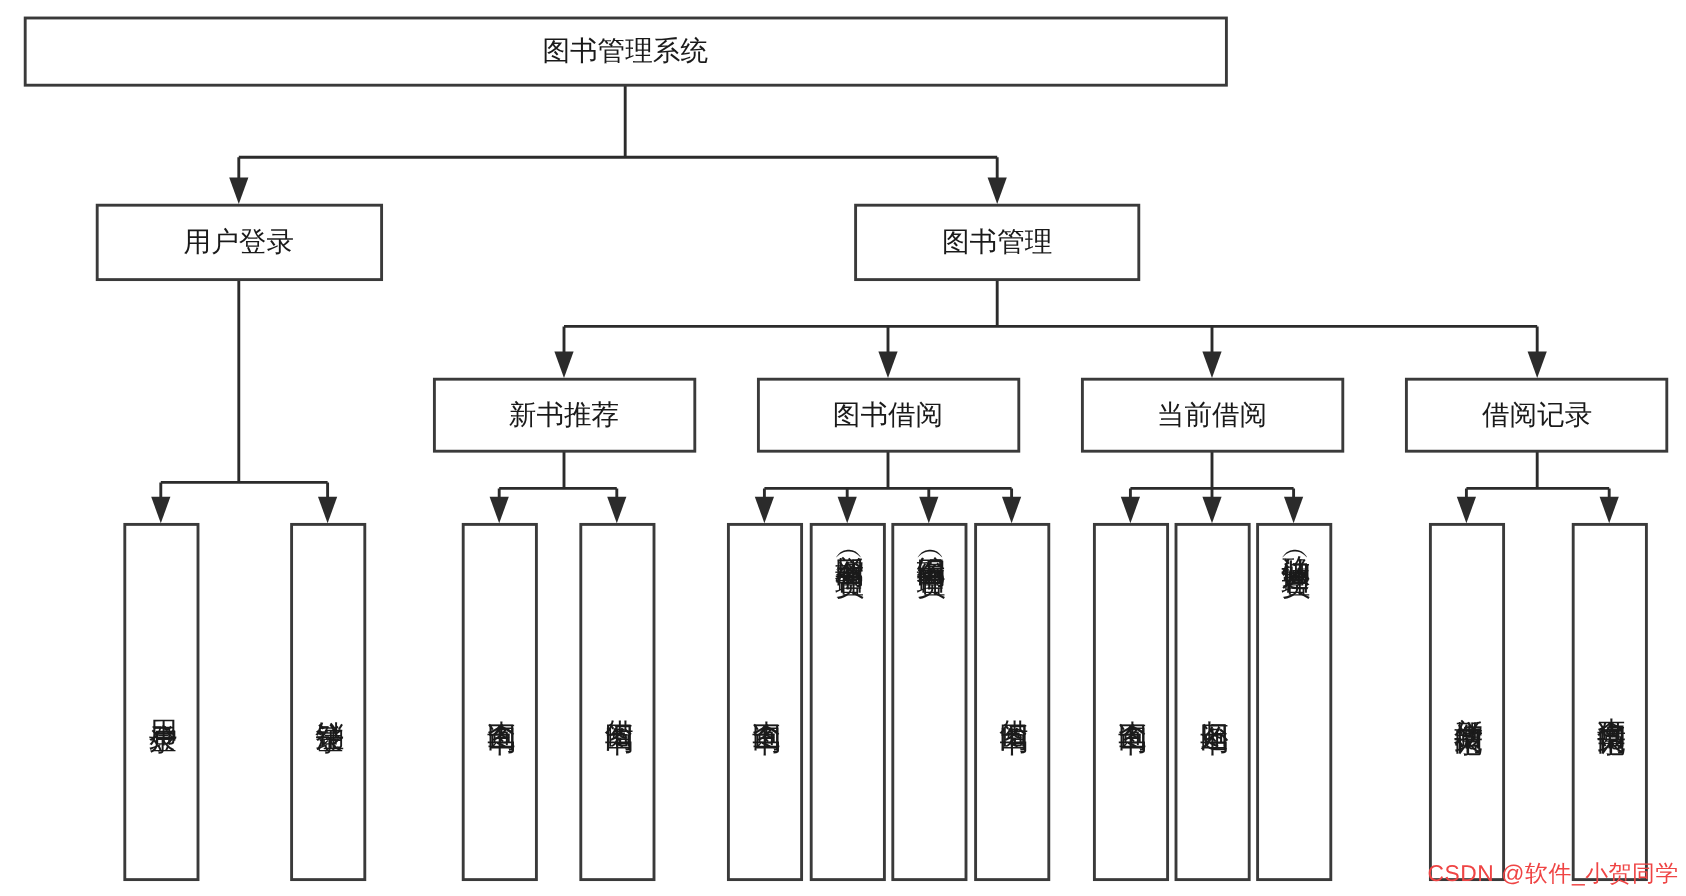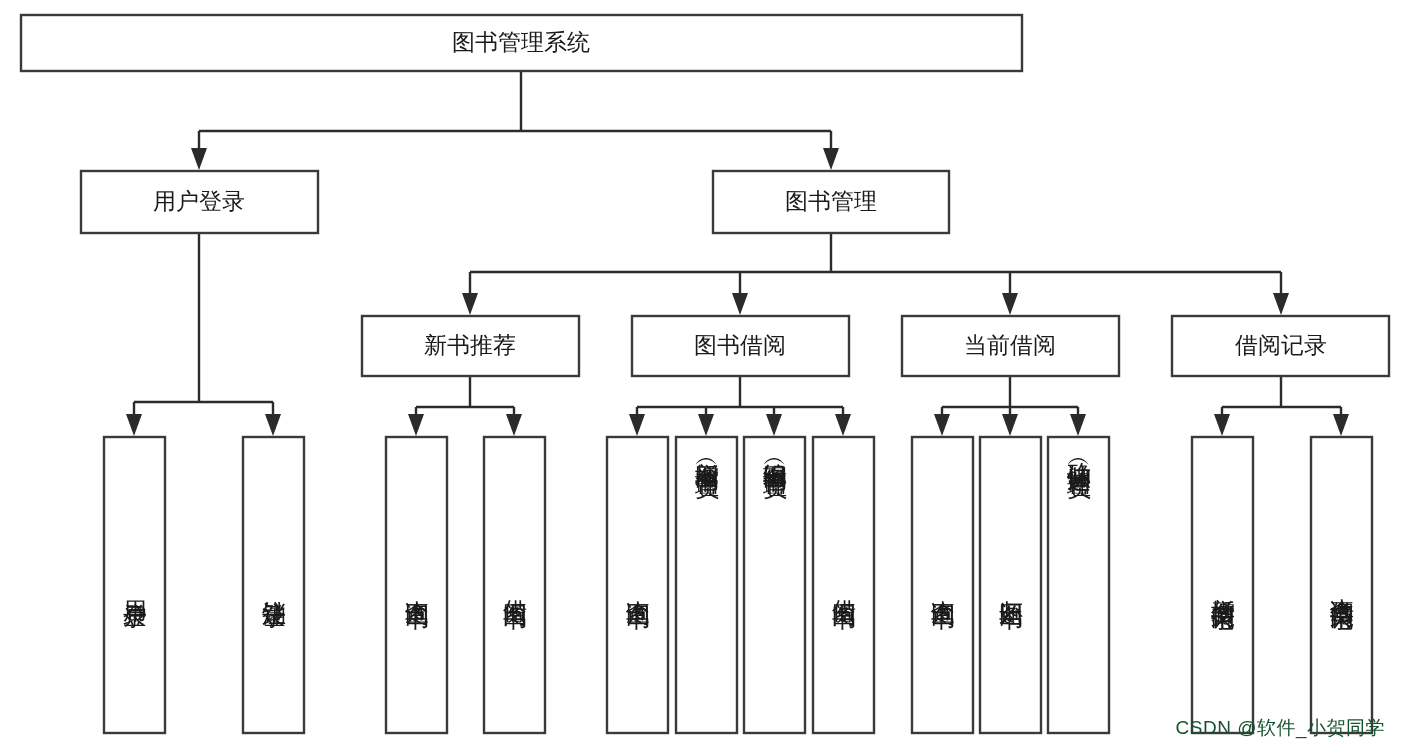--- a/index.html
+++ b/index.html
@@ -65,25 +65,25 @@
   }
   .leaf-cell {
     position: absolute;
     display: flex;
     align-items: center;
     justify-content: center;
     box-sizing: border-box;
   }
   .watermark {
     position: absolute;
-    right: 16px;
+    right: 2px;
     bottom: 6px;
     font-family: "Liberation Sans", "DejaVu Sans", sans-serif;
     font-size: 19px;
-    color: #14532d;
+    color: #ef4444;
     white-space: nowrap;
     letter-spacing: 0.5px;
   }
 </style>
 </head>
 <body>
 
 <div id="diagram-root">
 
   <svg class="canvas" viewBox="0 0 1405 747">

